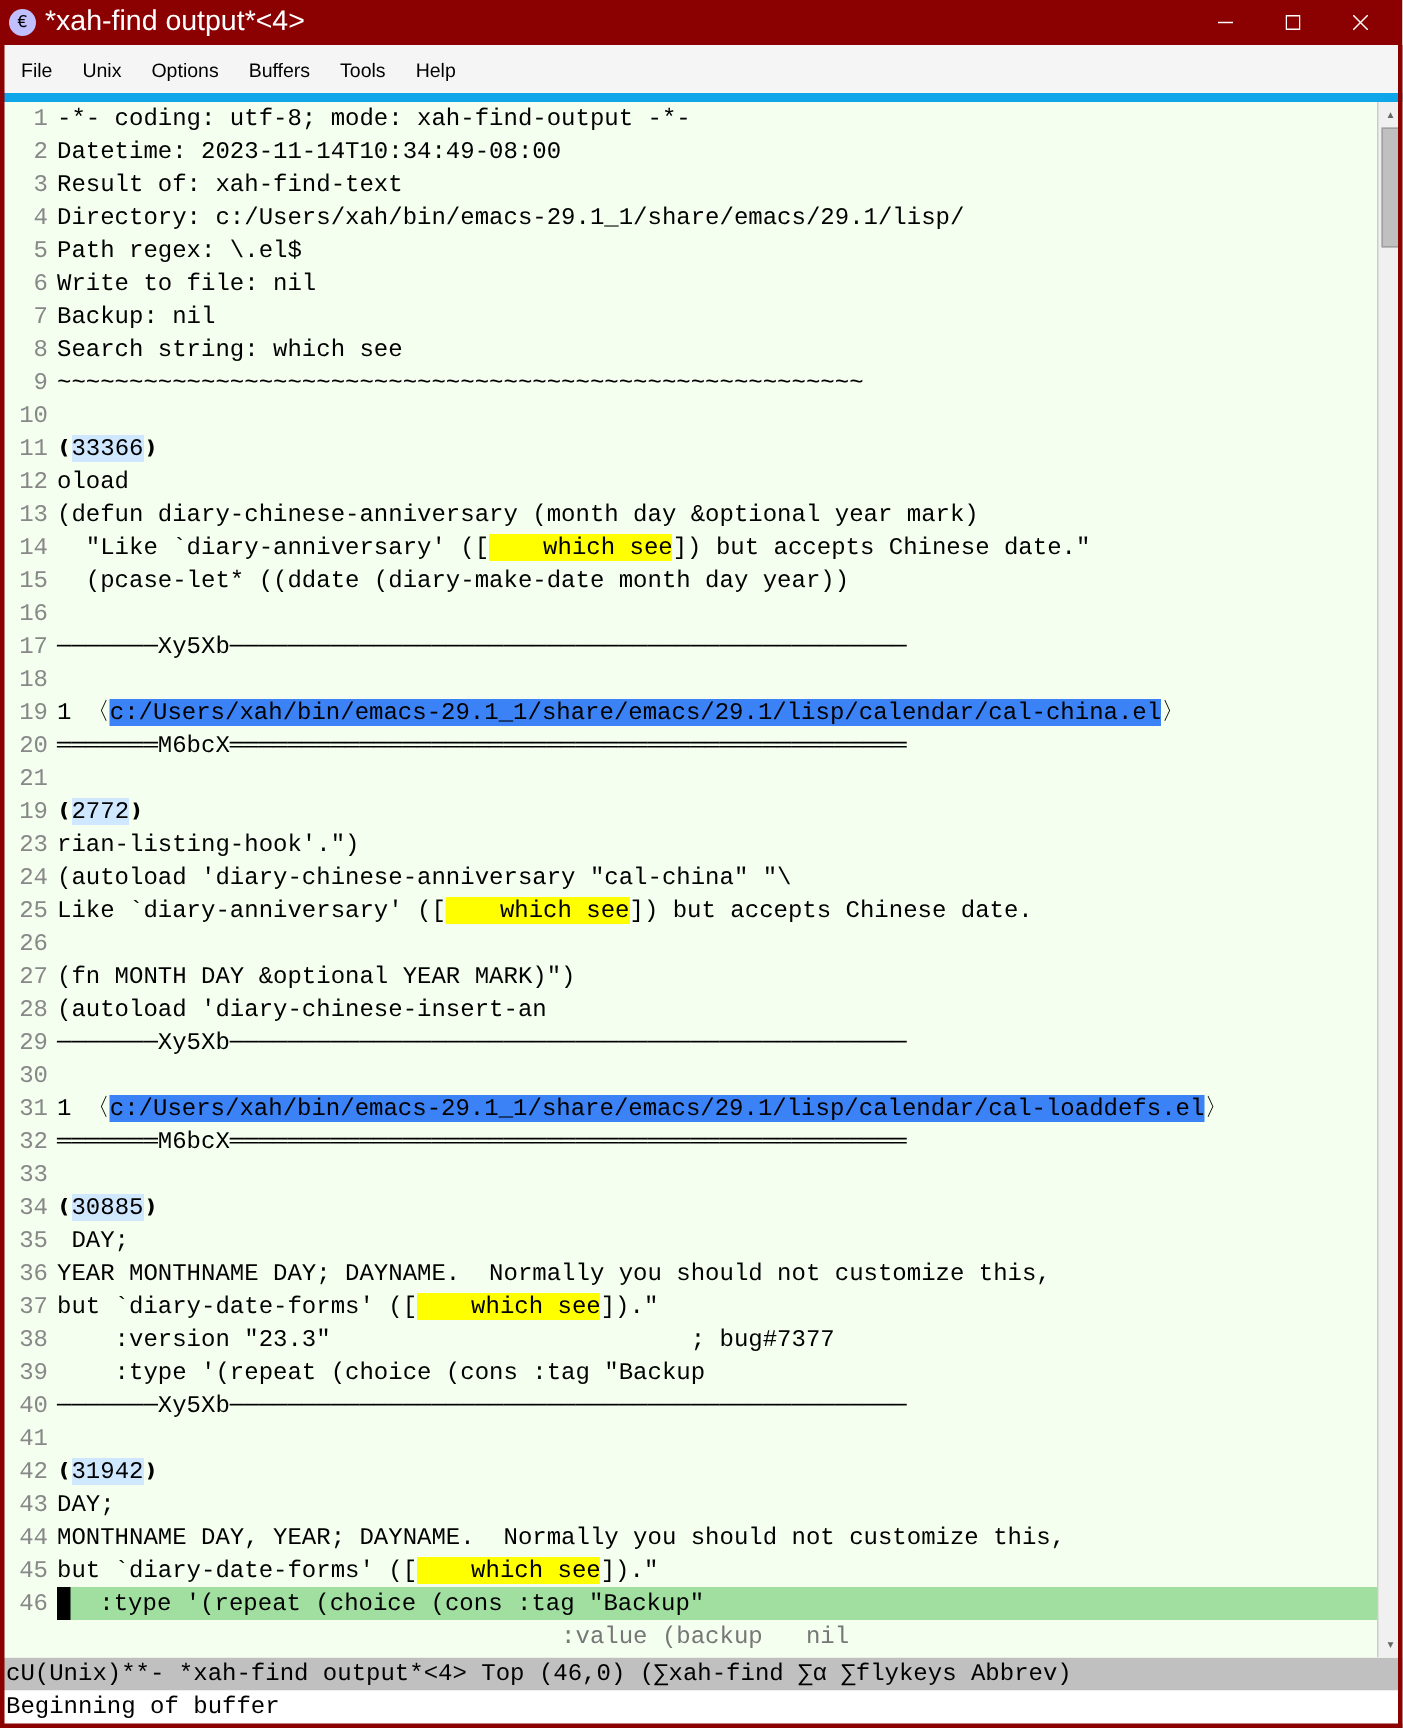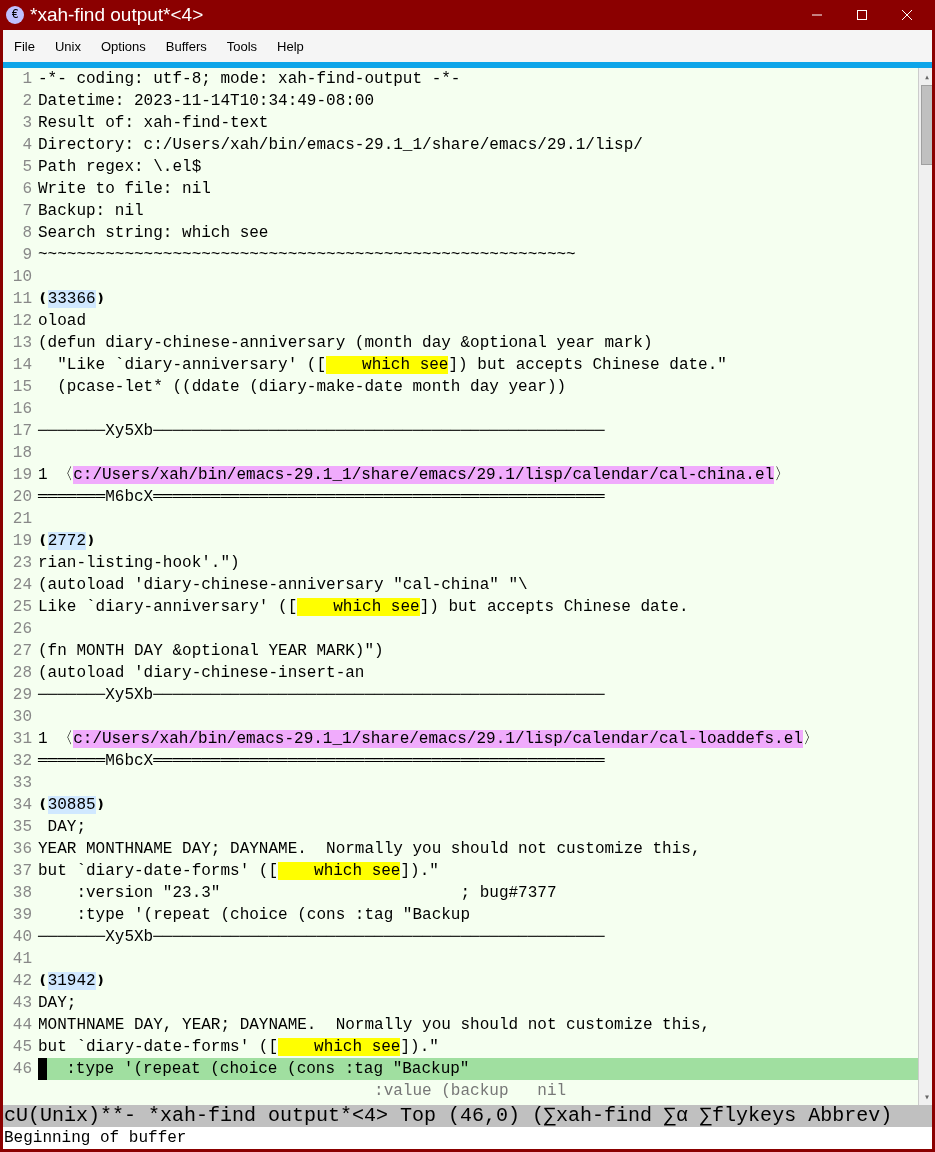--- a/index.html
+++ b/index.html
@@ -10,30 +10,30 @@
     .window-controls { display: flex; }
     .win-btn { width: 45px; height: 30px; display: flex; align-items: center; justify-content: center; color: #fff; cursor: pointer; }
     .win-btn svg { width: 10px; height: 10px; }
     .menubar { background: #f5f5f5; height: 22px; display: flex; align-items: center; padding: 16px 4px; font-family: "Segoe UI", sans-serif; font-size: 13px; border-bottom: 6px solid #0ea5e9; }
     .menu-item { padding: 2px 10px; cursor: pointer; }
     .editor { flex: 1; background: #f5fff0; display: flex; overflow: hidden; position: relative; }
     .gutter { width: 38px; text-align: right; color: #888; background: #f5fff0; padding-right: 6px; }
     .code { flex: 1; white-space: pre; color: #000; }
     .line { height: 22px; line-height: 22px; }
     .hl-yellow { background: #ffff00; padding-left: 36px; }
-    .hl-pink { background: #f0abfc; }
+    .hl-pink { background: #3b82f6; }
     .hl-cyan { background: #d0e8ff; }
     .hl-green { background: #a0dfa0; }
     .cursor-block { background: #000; color:#fff; display:inline-block; width:9px; }
     .gray { color: #777; text-align: center; }
     .scrollbar { width: 17px; background: #f0f0f0; border-left: 1px solid #ccc; position: relative; }
     .scroll-thumb { position: absolute; top: 0; left: 2px; right: 2px; height: 80px; background: #c0c0c0; border: 1px solid #a0a0a0; }
     .scroll-arrow-up, .scroll-arrow-down { position:absolute; left:0; right:0; height:17px; display:flex; align-items:center; justify-content:center; color:#666; font-size:10px;}
     .scroll-arrow-up{top:0;} .scroll-arrow-down{bottom:0;}
-    .modeline { background: #c0c0c0; color: #000; height: 22px; line-height: 22px; padding: 0 4px; font-size: 20px; white-space: pre; overflow:hidden;}
+    .modeline { background: #c0c0c0; color: #000; height: 22px; line-height: 22px; padding: 0 4px; font-size: 16px; white-space: pre; overflow:hidden;}
     .minibuffer { background: #fff; color: #000; height: 22px; line-height: 22px; padding: 0 4px; font-size: 16px; font-family: Liberation Mono, monospace; }
     .footer-border { height: 3px; background: #8b0000; }
     .side-border-l{position:absolute;left:0;top:30px;bottom:0;width:3px;background:#8b0000;z-index:5;}
     .side-border-r{position:absolute;right:0;top:30px;bottom:0;width:3px;background:#8b0000;z-index:5;}
   </style>
 </head>
 <body>
 
 <div class="side-border-l"></div>
 <div class="side-border-r"></div>

